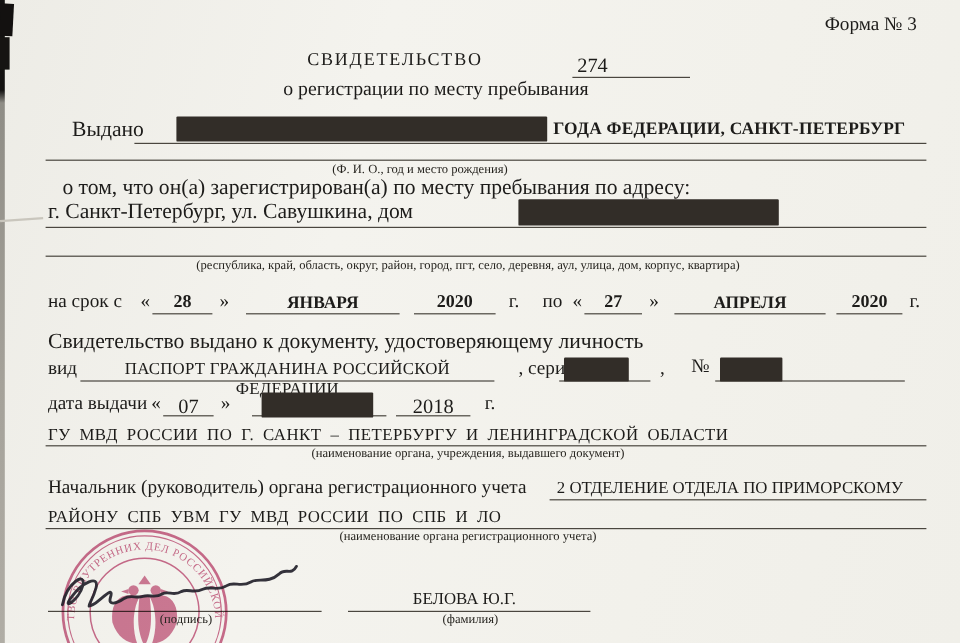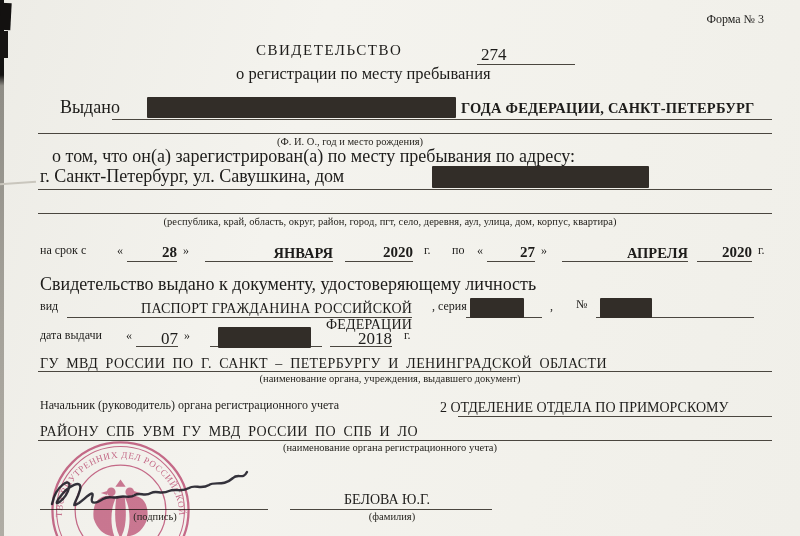--- a/index.html
+++ b/index.html
@@ -4,29 +4,29 @@
 <style>
   html,body{margin:0;padding:0}
   body{
     width:800px;height:536px;position:relative;overflow:hidden;
     background:linear-gradient(105deg,#edece6 0%,#f4f3ee 35%,#f2f1eb 70%,#f0efe9 100%);
     font-family:"Liberation Serif",serif;color:#1d1c1a;
   }
   .abs{position:absolute}
   .t17{font-size:18px}
   .t18{font-size:18px}
-  .t16{font-size:12px}
+  .t16{font-size:16px}
   .v15{font-size:17px}
   .vb{font-size:15px;font-weight:bold}
   .caps{font-size:14px}
   .ws{word-spacing:3.5px;letter-spacing:.4px}
   .cap{font-size:10.5px;text-align:center;color:#26241f;white-space:nowrap}
   .ln{border-top:1px solid #4a463f;height:0}
   .box{background:#322d28;border-radius:1px}
-  .ctr{text-align:right}
+  .ctr{text-align:center}
   .edge{left:0;top:0;width:4px;height:536px;
     background:linear-gradient(#141312 0%,#131211 14%,#8f8d86 16%,#a5a29a 60%,#b0ada5 100%)}
   .blob1{left:0;top:3px;width:11px;height:27px;background:#131110;transform:rotate(3deg)}
   .blob2{left:0;top:31px;width:8px;height:27px;background:#161412}
   .scratch{left:0;top:182px;width:36px;height:0;border-top:2px solid #c9c6bd;transform:rotate(-4deg)}
   .stamp{left:38px;top:428px;z-index:3;mix-blend-mode:multiply;opacity:.8}
   .signature{left:42px;top:458px;z-index:4}
   .z5{z-index:5}
 </style>
 </head>
@@ -100,21 +100,21 @@
 <div class="abs box" style="left:218px;top:327px;width:93px;height:21px"></div>
 <div class="abs v15 ctr" style="left:330px;top:329px;width:62px">2018</div>
 <div class="abs ln" style="left:330px;top:346px;width:62px"></div>
 <div class="abs t16" style="left:404px;top:328px">г.</div>
 
 <div class="abs caps ws" style="left:40px;top:356px">ГУ МВД РОССИИ ПО Г. САНКТ – ПЕТЕРБУРГУ И ЛЕНИНГРАДСКОЙ ОБЛАСТИ</div>
 <div class="abs ln" style="left:38px;top:371px;width:734px"></div>
 <div class="abs cap" style="left:190px;top:373px;width:400px">(наименование органа, учреждения, выдавшего документ)</div>
 
 <div class="abs t16" style="left:40px;top:398px">Начальник (руководитель) органа регистрационного учета</div>
-<div class="abs caps" style="left:440px;top:400px">2 ОТДЕЛЕНИЕ ОТДЕЛА  ПО ПРИМОРСКОМУ</div>
+<div class="abs caps" style="left:464px;top:400px">2 ОТДЕЛЕНИЕ ОТДЕЛА  ПО ПРИМОРСКОМУ</div>
 <div class="abs ln" style="left:458px;top:416px;width:314px"></div>
 <div class="abs caps ws" style="left:40px;top:424px">РАЙОНУ СПБ УВМ ГУ МВД РОССИИ ПО СПБ И ЛО</div>
 <div class="abs ln" style="left:38px;top:440px;width:734px"></div>
 <div class="abs cap" style="left:190px;top:442px;width:400px">(наименование органа регистрационного учета)</div>
 
 <svg class="abs stamp" width="165" height="165" viewBox="0 0 160 160">
   <defs>
     <path id="arcTop" d="M 23 86 A 57 57 0 1 1 137 86" fill="none"></path>
     <path id="arcBottom" d="M 38 118 A 57 57 0 0 0 122 118" fill="none"></path>
   </defs>

